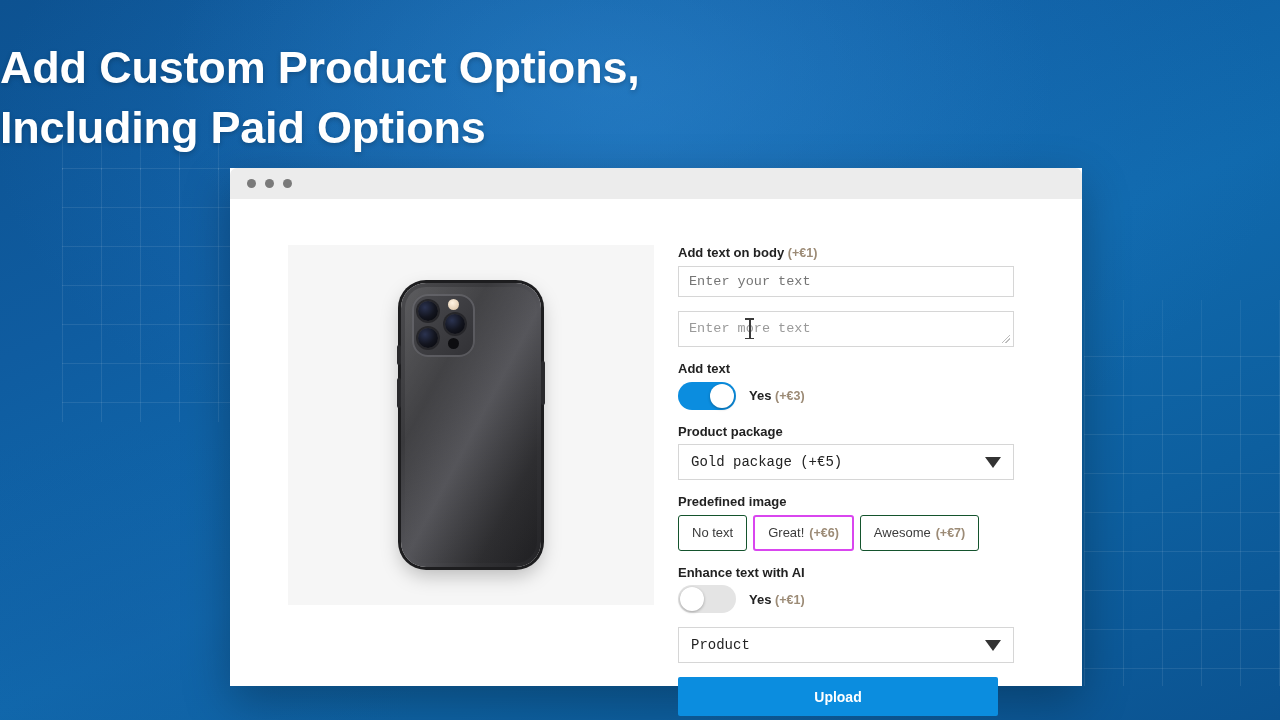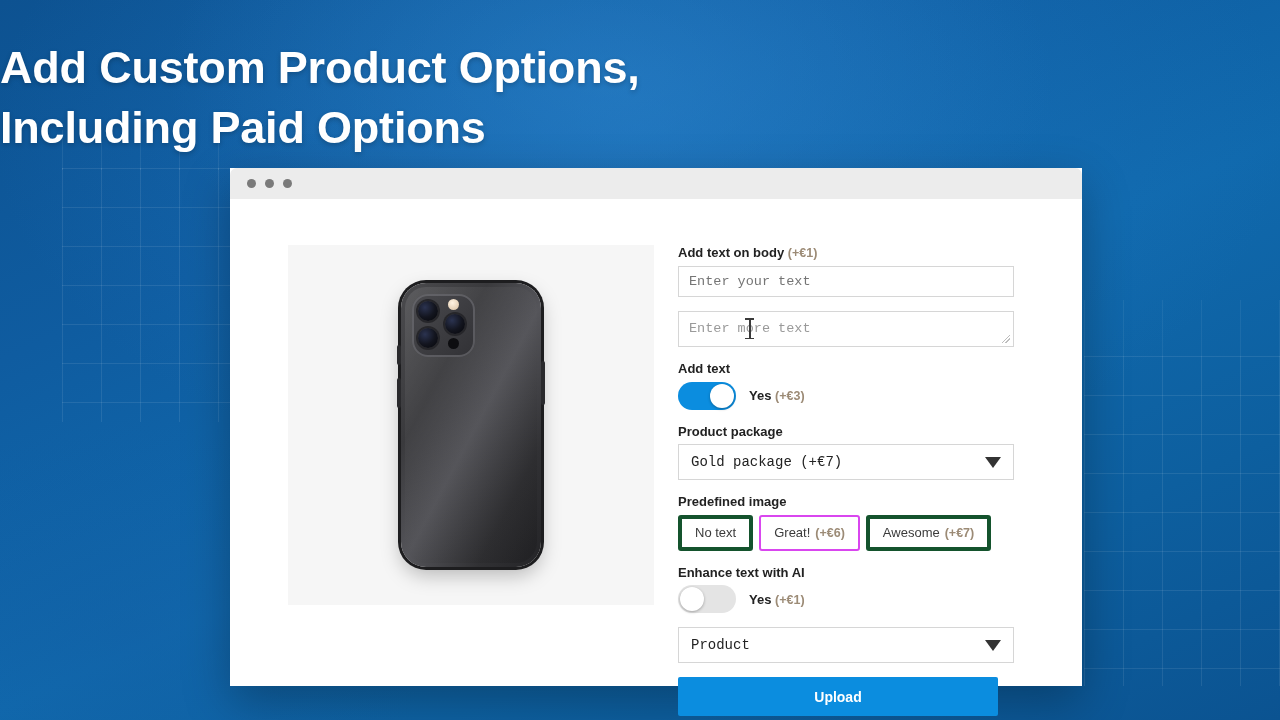--- a/index.html
+++ b/index.html
@@ -273,21 +273,21 @@
     border-top: 11px solid #333;
   }
 
   
   .segmented { display: flex; gap: 6px; }
   .seg-btn {
     height: 36px;
     padding: 0 13px;
     display: flex;
     align-items: center;
-    border: 4px solid #14532d;
+    border: 1px solid #14532d;
     border-radius: 3px;
     background: #fff;
     font-size: 13px;
     color: #3b3b3b;
     white-space: nowrap;
   }
   .seg-btn.selected { border: 2px solid #d946ef; }
 
   #upload-button {
     width: 320px;
@@ -378,21 +378,21 @@
             <span class="toggle-text">
               <span>Yes</span>
               <span class="price-tag">(+€3)</span>
             </span>
           </div>
         </div>
 
         <div class="field-group mt10">
           <div class="field-label">Product package</div>
           <div class="select-box">
-            <span>Gold package (+€7)</span>
+            <span>Gold package (+€5)</span>
             <span class="caret-down"></span>
           </div>
         </div>
 
         <div class="field-group mt14">
           <div class="field-label">Predefined image</div>
           <div class="segmented">
             <div class="seg-btn">
               <span>No text</span>
             </div>

